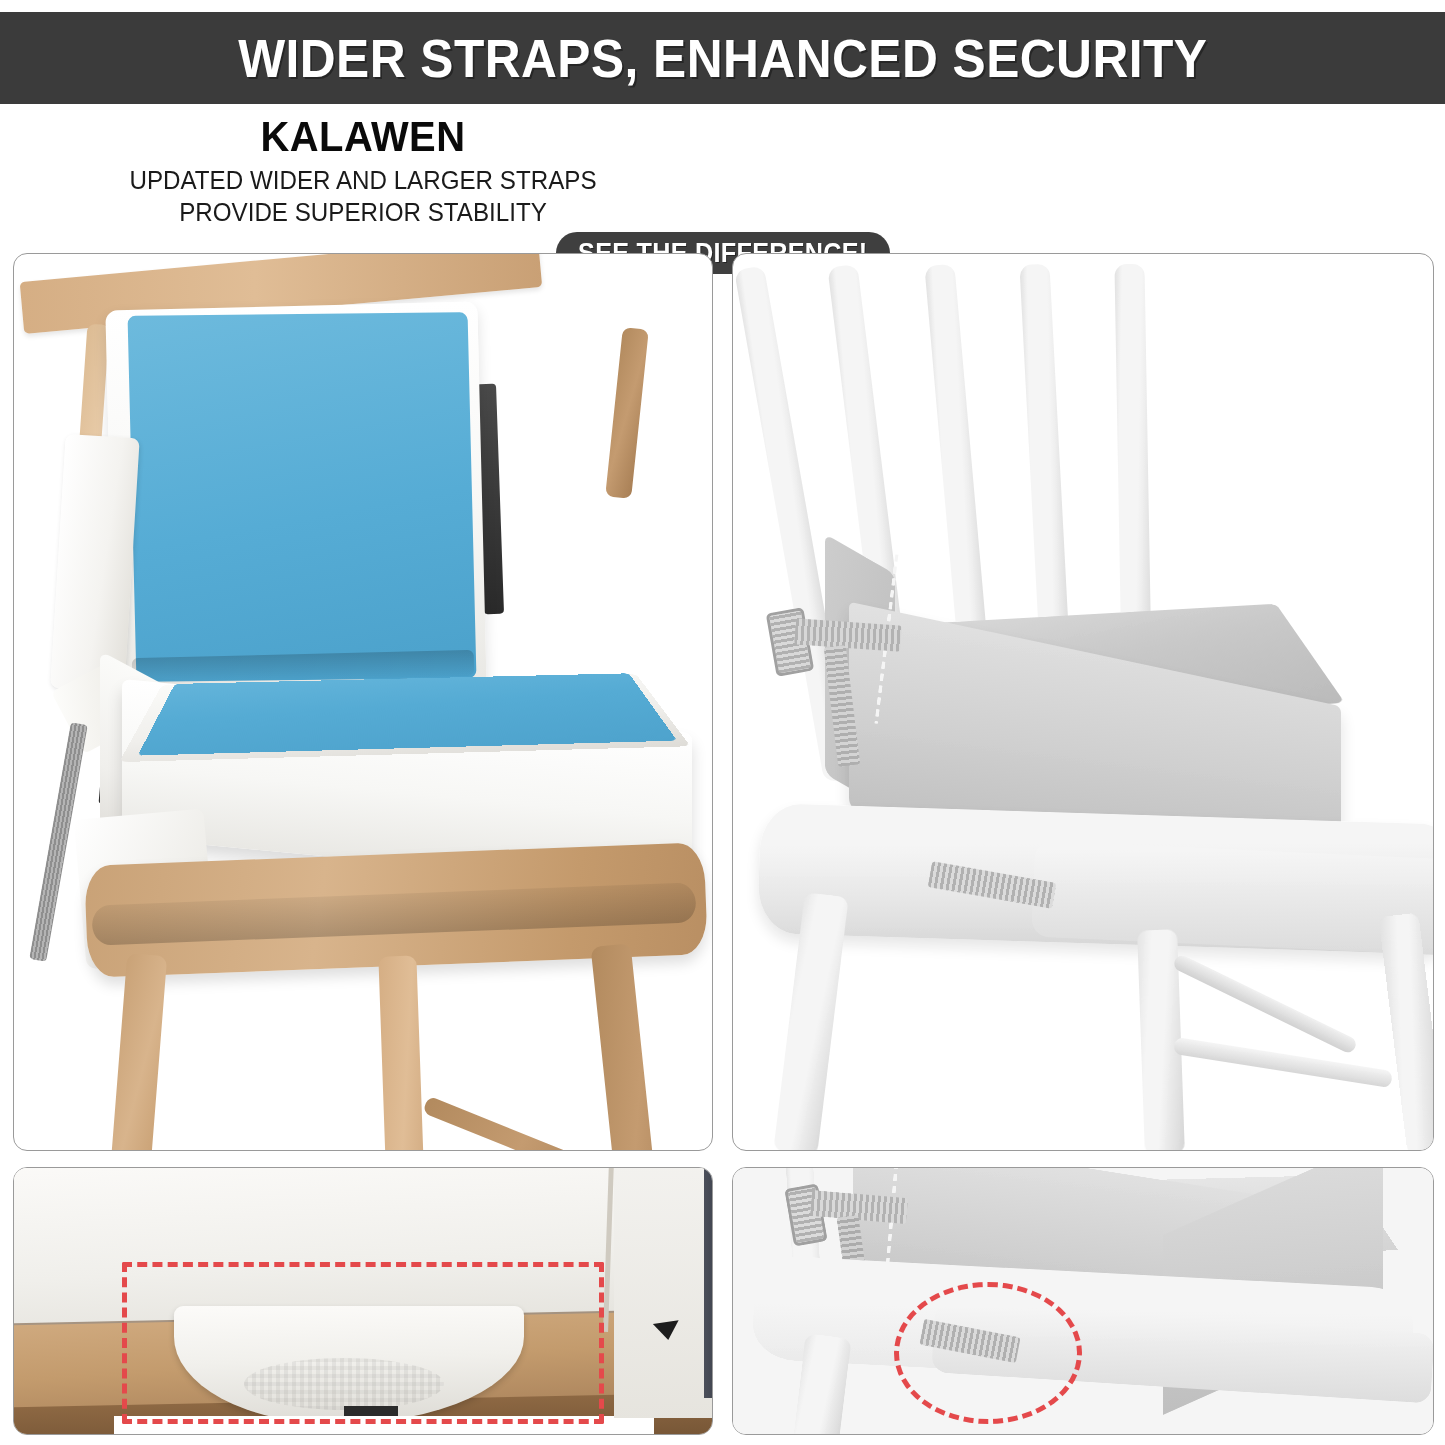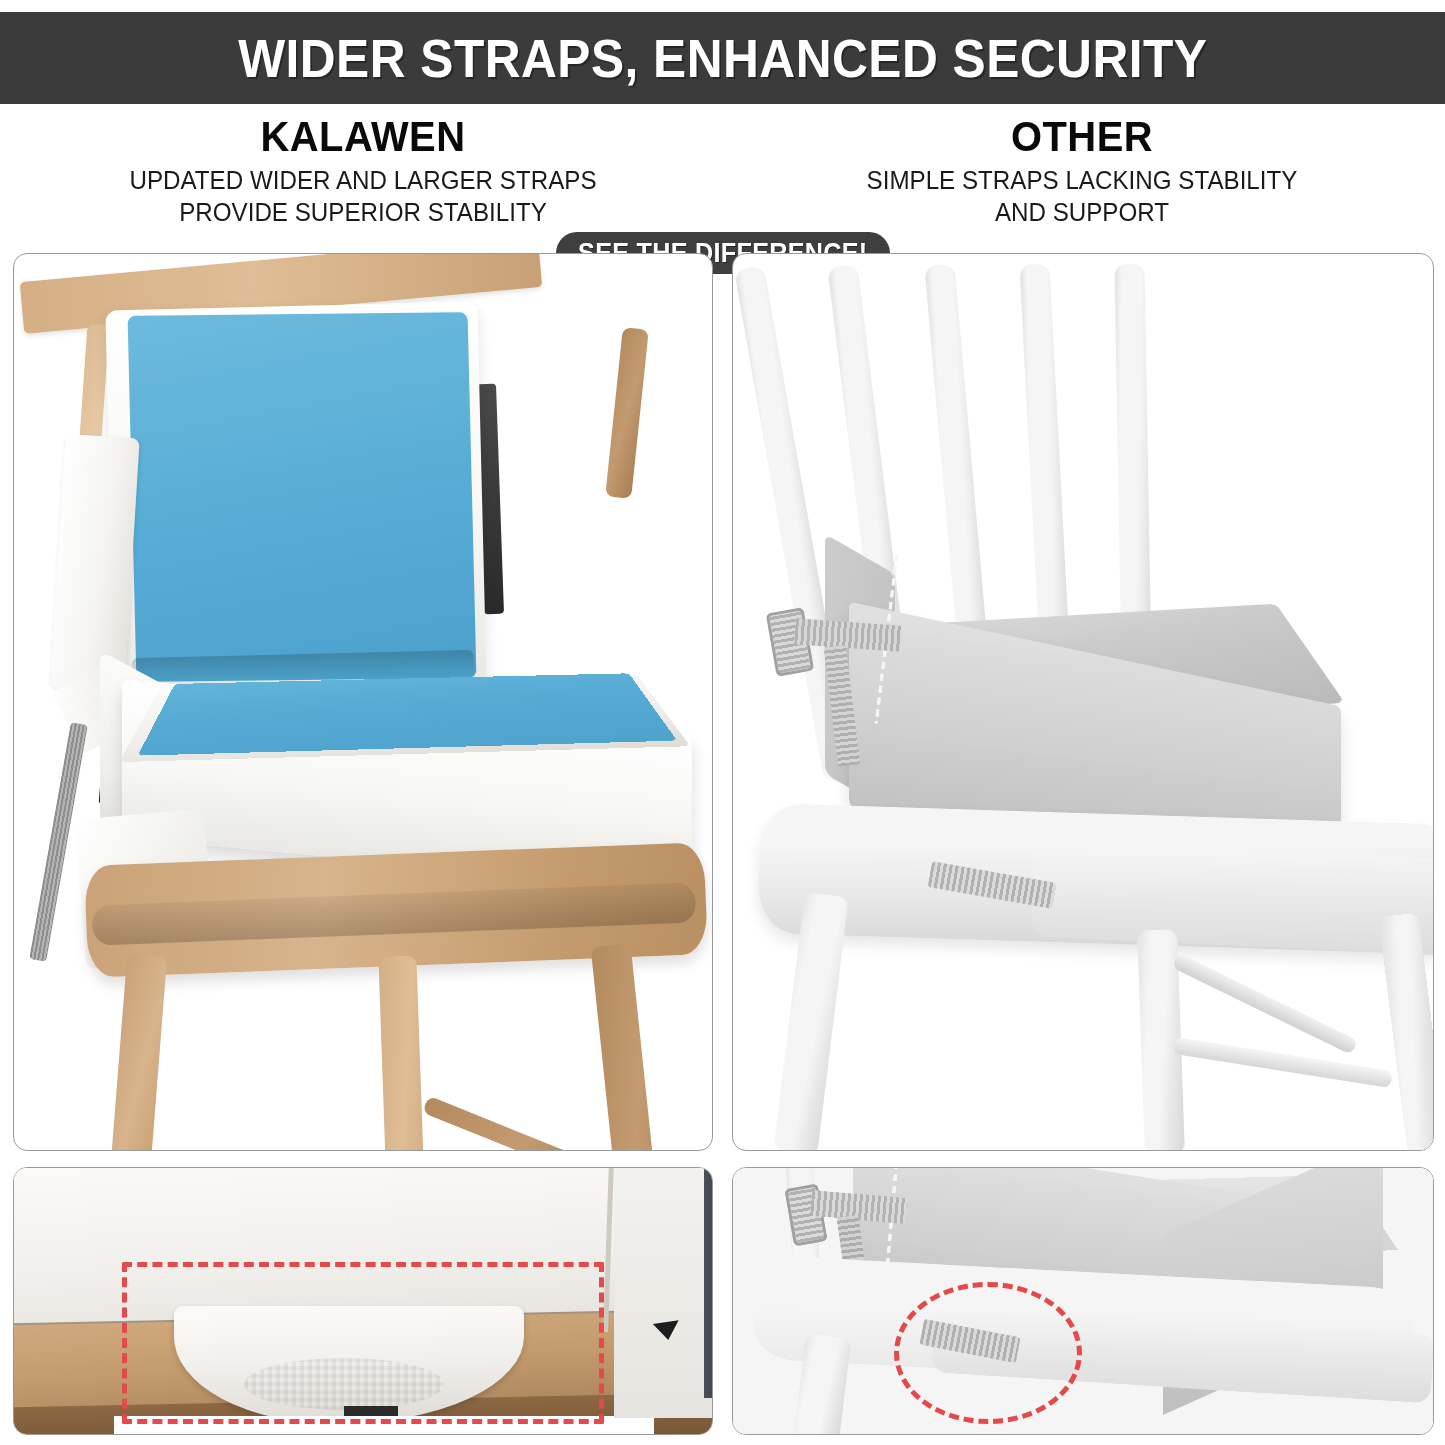--- a/index.html
+++ b/index.html
@@ -429,25 +429,20 @@
 </div>
 
 <div class="labels-row">
 
   <div class="col-head left">
     <div class="brand-name">KALAWEN</div>
     <div class="col-sub">UPDATED WIDER AND LARGER STRAPS
 PROVIDE SUPERIOR STABILITY</div>
   </div>
 
-  <div class="col-head right">
-    <div class="brand-name">OTHER</div>
-    <div class="col-sub">SIMPLE STRAPS LACKING STABILITY
-AND SUPPORT</div>
-  </div>
 
   <div class="see-diff-badge">
     <span>SEE THE DIFFERENCE!</span>
   </div>
 </div>
 
 <div class="panel panel-tl">
   <div class="scene">
     <div class="sh wood-m tl-backrail"></div>
     <div class="sh wood-lt tl-spindle-a"></div>

